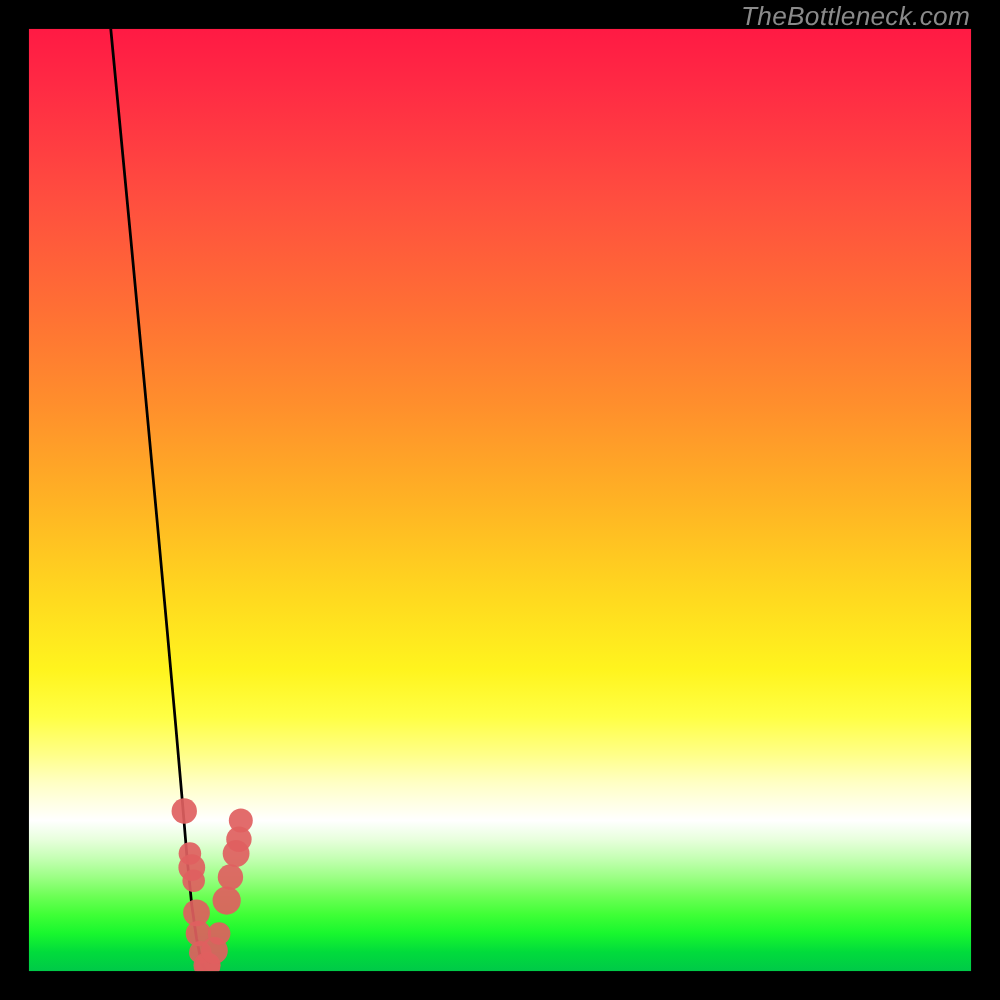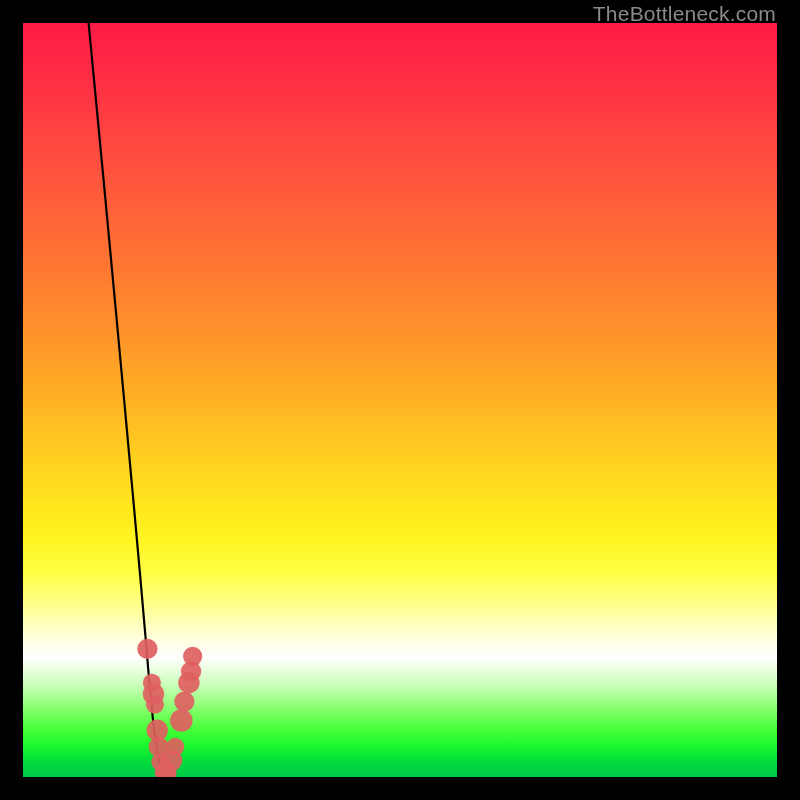--- a/index.html
+++ b/index.html
@@ -58,20 +58,21 @@
     width: 754px;
     height: 754px;
   }
   .watermark {
     position: absolute;
     top: 2px;
     right: 24px;
     font-size: 21px;
     color: #8a8a8a;
     letter-spacing: 0.2px;
+    font-style: italic;
   }
 </style>
 </head>
 <body>
 
 <div class="outer">
   <div class="plot-area">
     <div class="gradient-bg"></div>
     <svg class="curve-svg" viewBox="0 0 754 754" preserveAspectRatio="none">
       <g id="curves-group">

